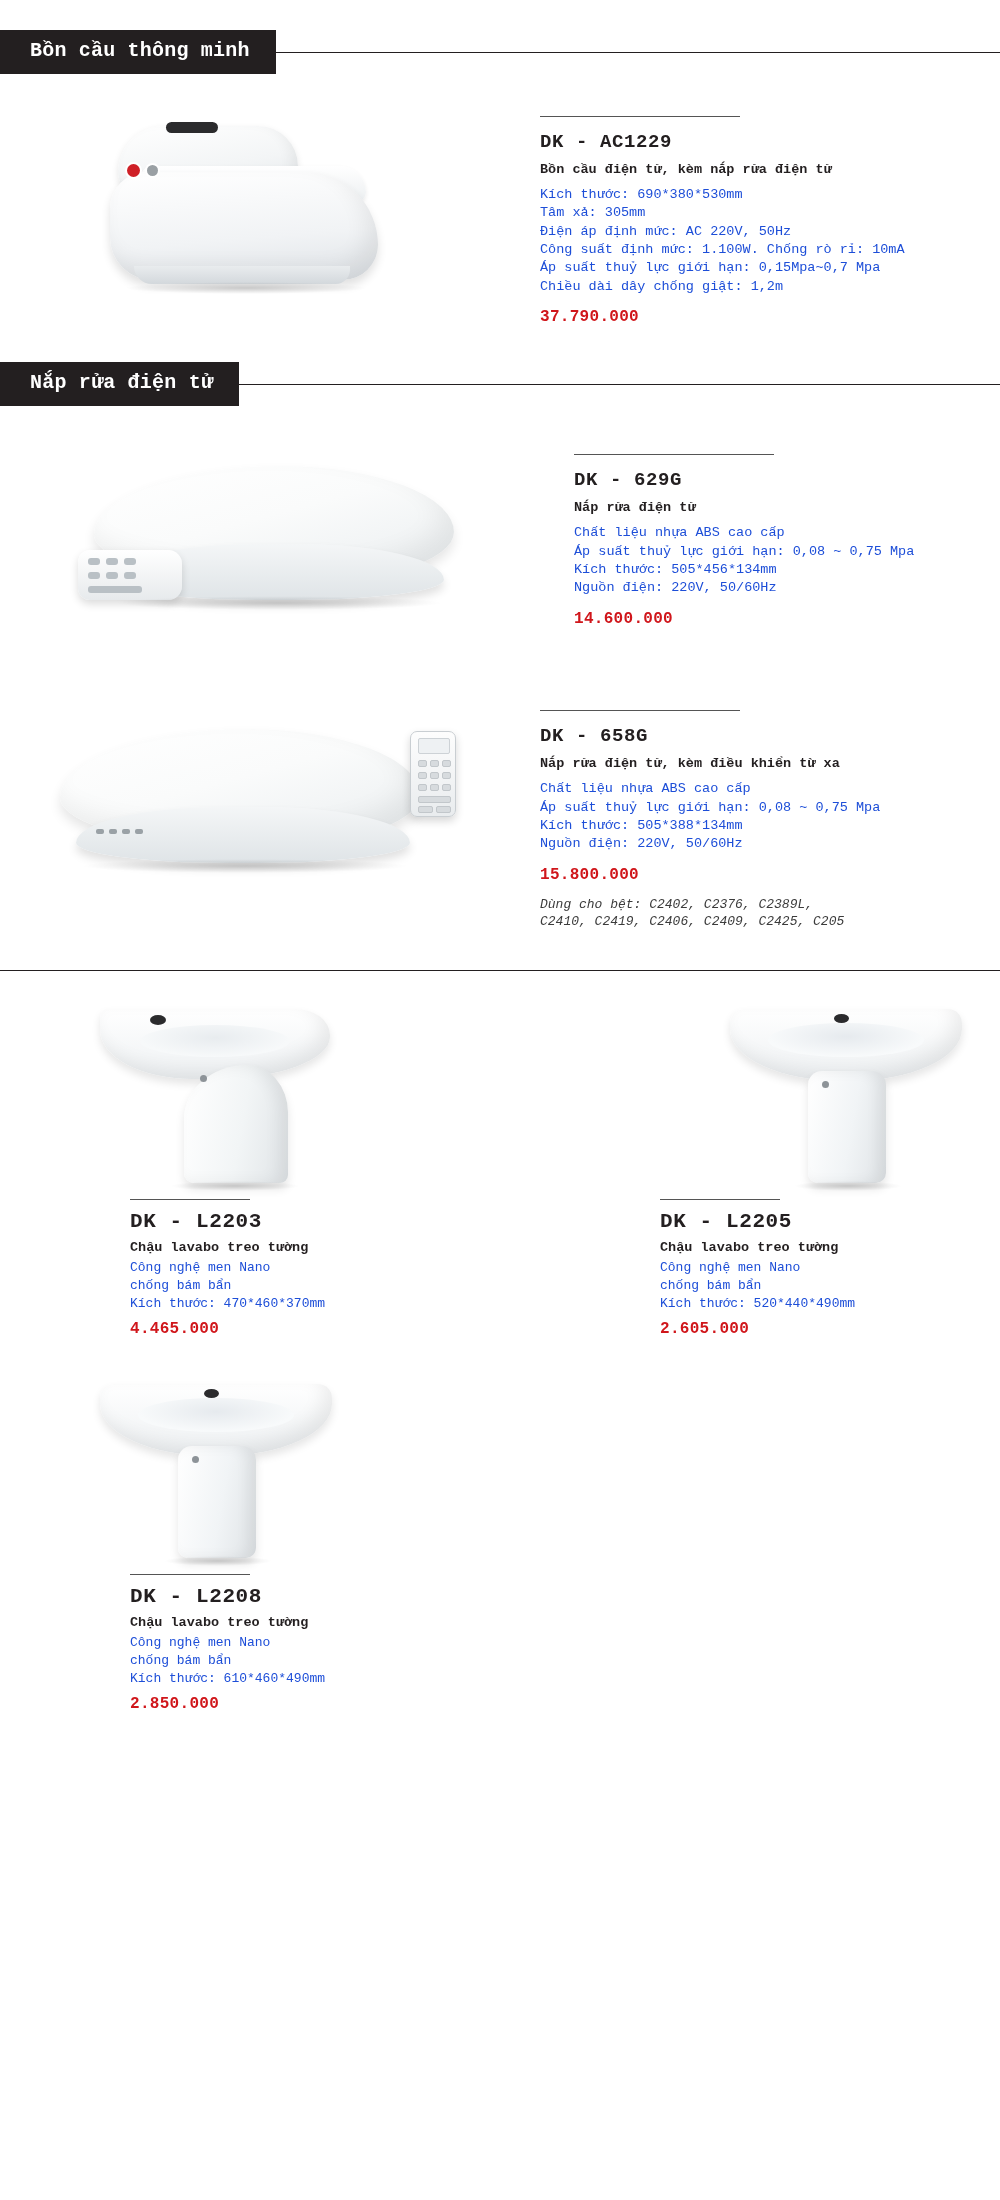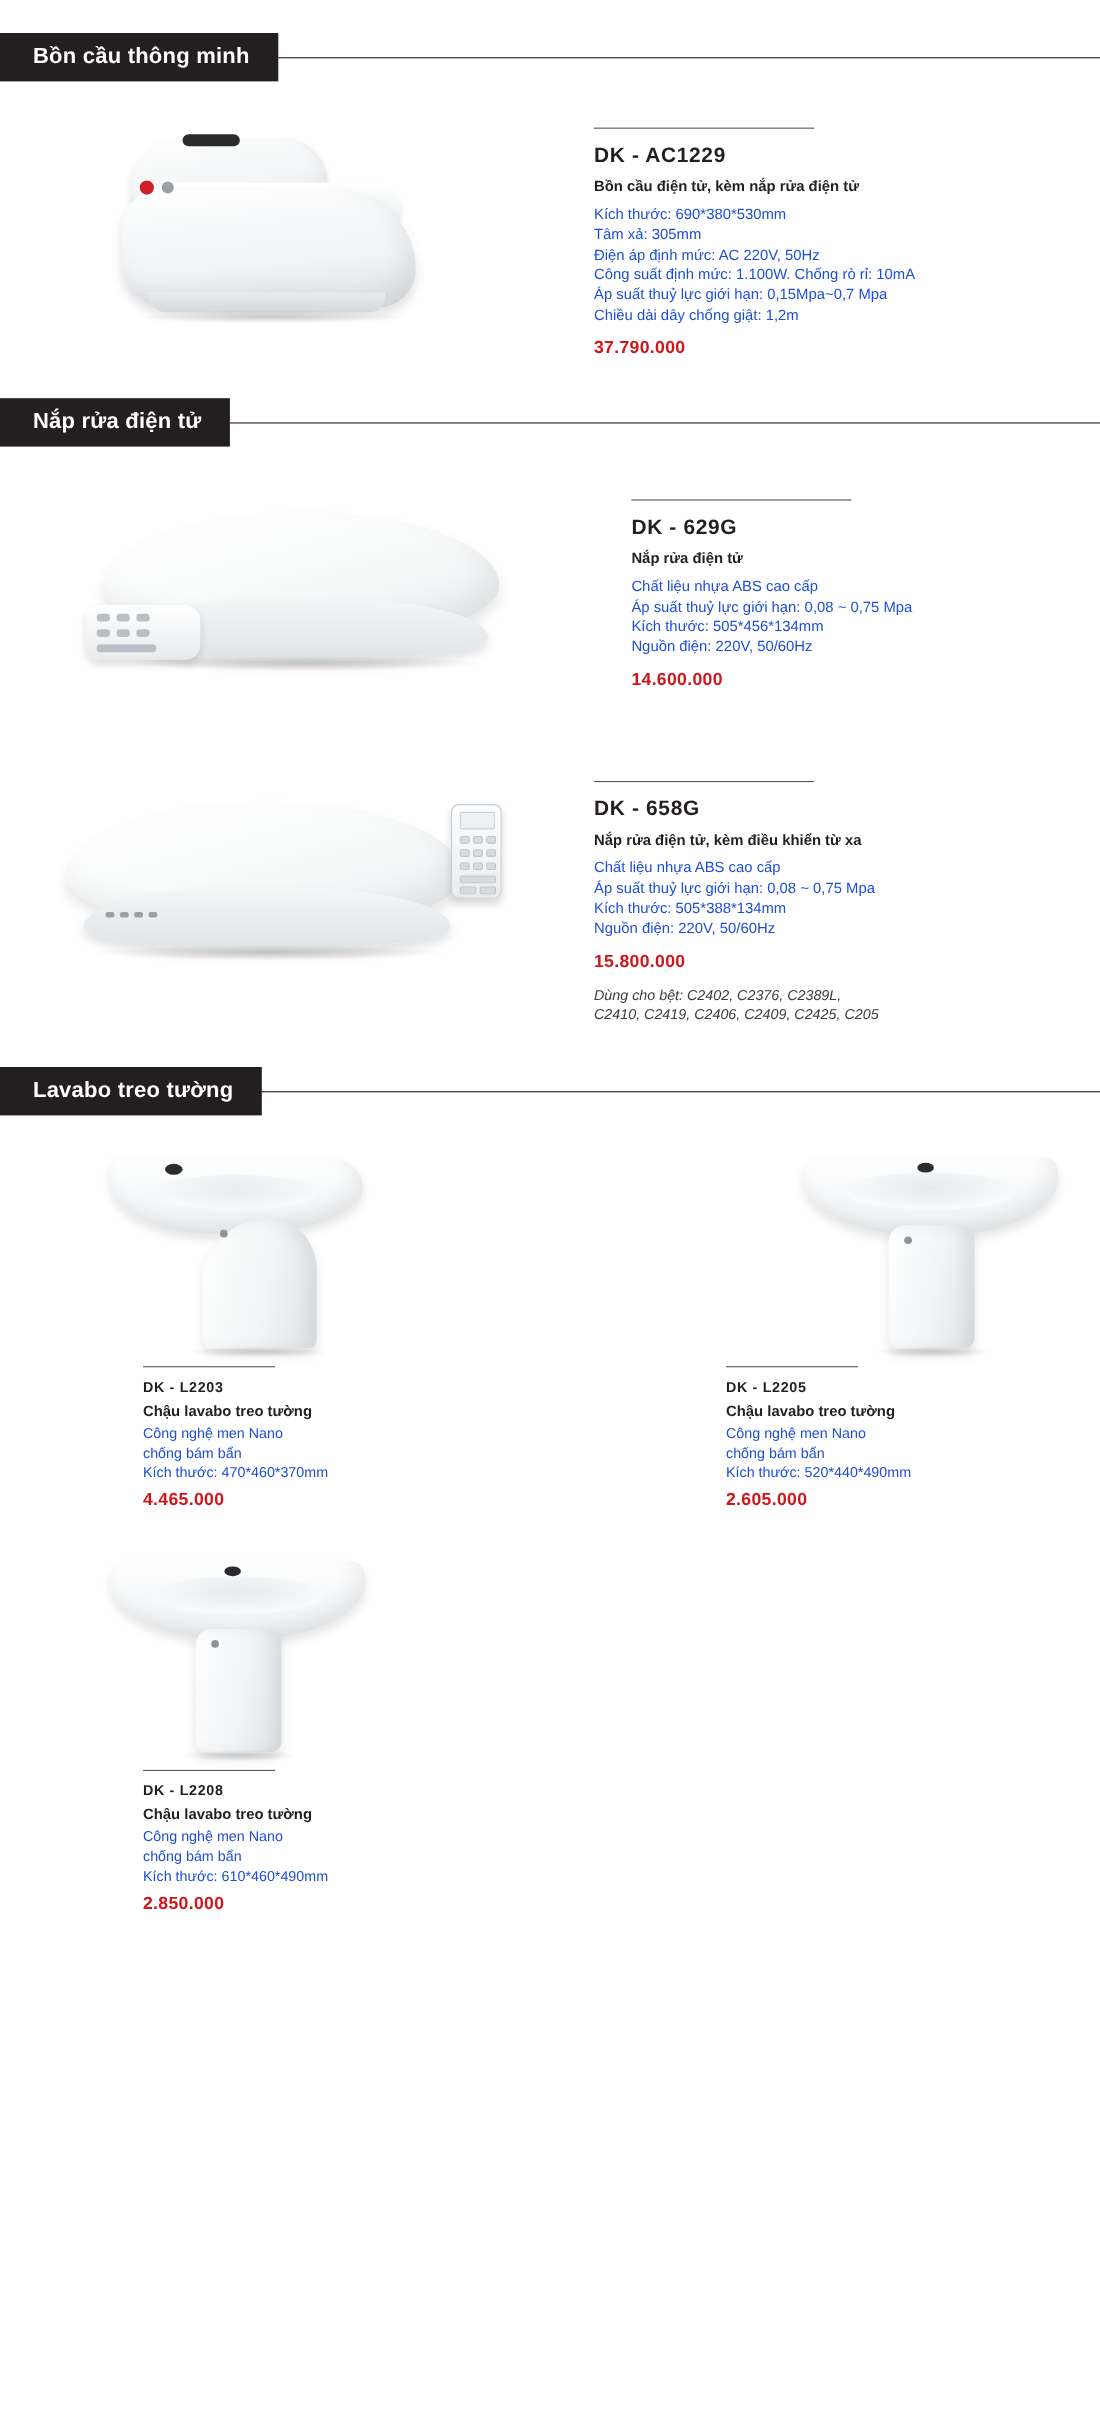--- a/index.html
+++ b/index.html
@@ -5,21 +5,21 @@
   * { box-sizing: border-box; }
   html, body { margin:0; padding:0; }
   body {
     width:1000px;
     min-height:2200px;
     background:#ffffff;
     font-family:"Liberation Sans", sans-serif;
     color:#231f20;
     position:relative;
   }
-  .page { width:1000px; position:relative; padding:0; }
+  .page { width:1000px; position:relative; padding:0;font-family:Liberation Mono, monospace; }
 
   
   .section-head {
     display:flex;
     align-items:center;
     margin:0 0 0 0;
   }
   .section-head .tag {
     background:#231f20;
     color:#ffffff;
@@ -95,21 +95,21 @@
     display:flex;
     flex-wrap:wrap;
   }
   .cell {
     width:50%;
     padding:0 0 10px 0;
   }
   .cell .media { height:200px; position:relative; }
   .cell .txt { padding-left:130px; }
   .cell .txt .toprule { width:120px; height:1px; background:#555; margin-bottom:10px; }
-  .cell .code { font-size:13px; margin-bottom:7px; }
+  .cell .code { font-size:21px; margin-bottom:7px; }
   .cell .subtitle { margin-bottom:4px; }
   .cell .specs { font-size:13px; margin-bottom:8px; }
 
   
   .art { position:absolute; }
 
   
   .toilet { left:100px; top:8px; width:320px; height:185px; }
   .toilet .tank {
     position:absolute; left:18px; top:10px; width:180px; height:72px;
@@ -403,21 +403,20 @@
       </div>
       <div class="price">15.800.000</div>
       <div class="note">
         <div>Dùng cho bệt: C2402, C2376, C2389L,</div>
         <div>C2410, C2419, C2406, C2409, C2425, C205</div>
       </div>
     </div>
   </div>
 
   <div class="section-head" style="margin-top:40px;">
-    <div class="tag">Lavabo treo tường</div>
     <div class="rule"></div>
   </div>
 
   <div class="grid" style="margin-top:28px;">
 
     <div class="cell">
       <div class="media">
         <div class="art lavA">
           <div class="basin"></div>
           <div class="bowl"></div>

